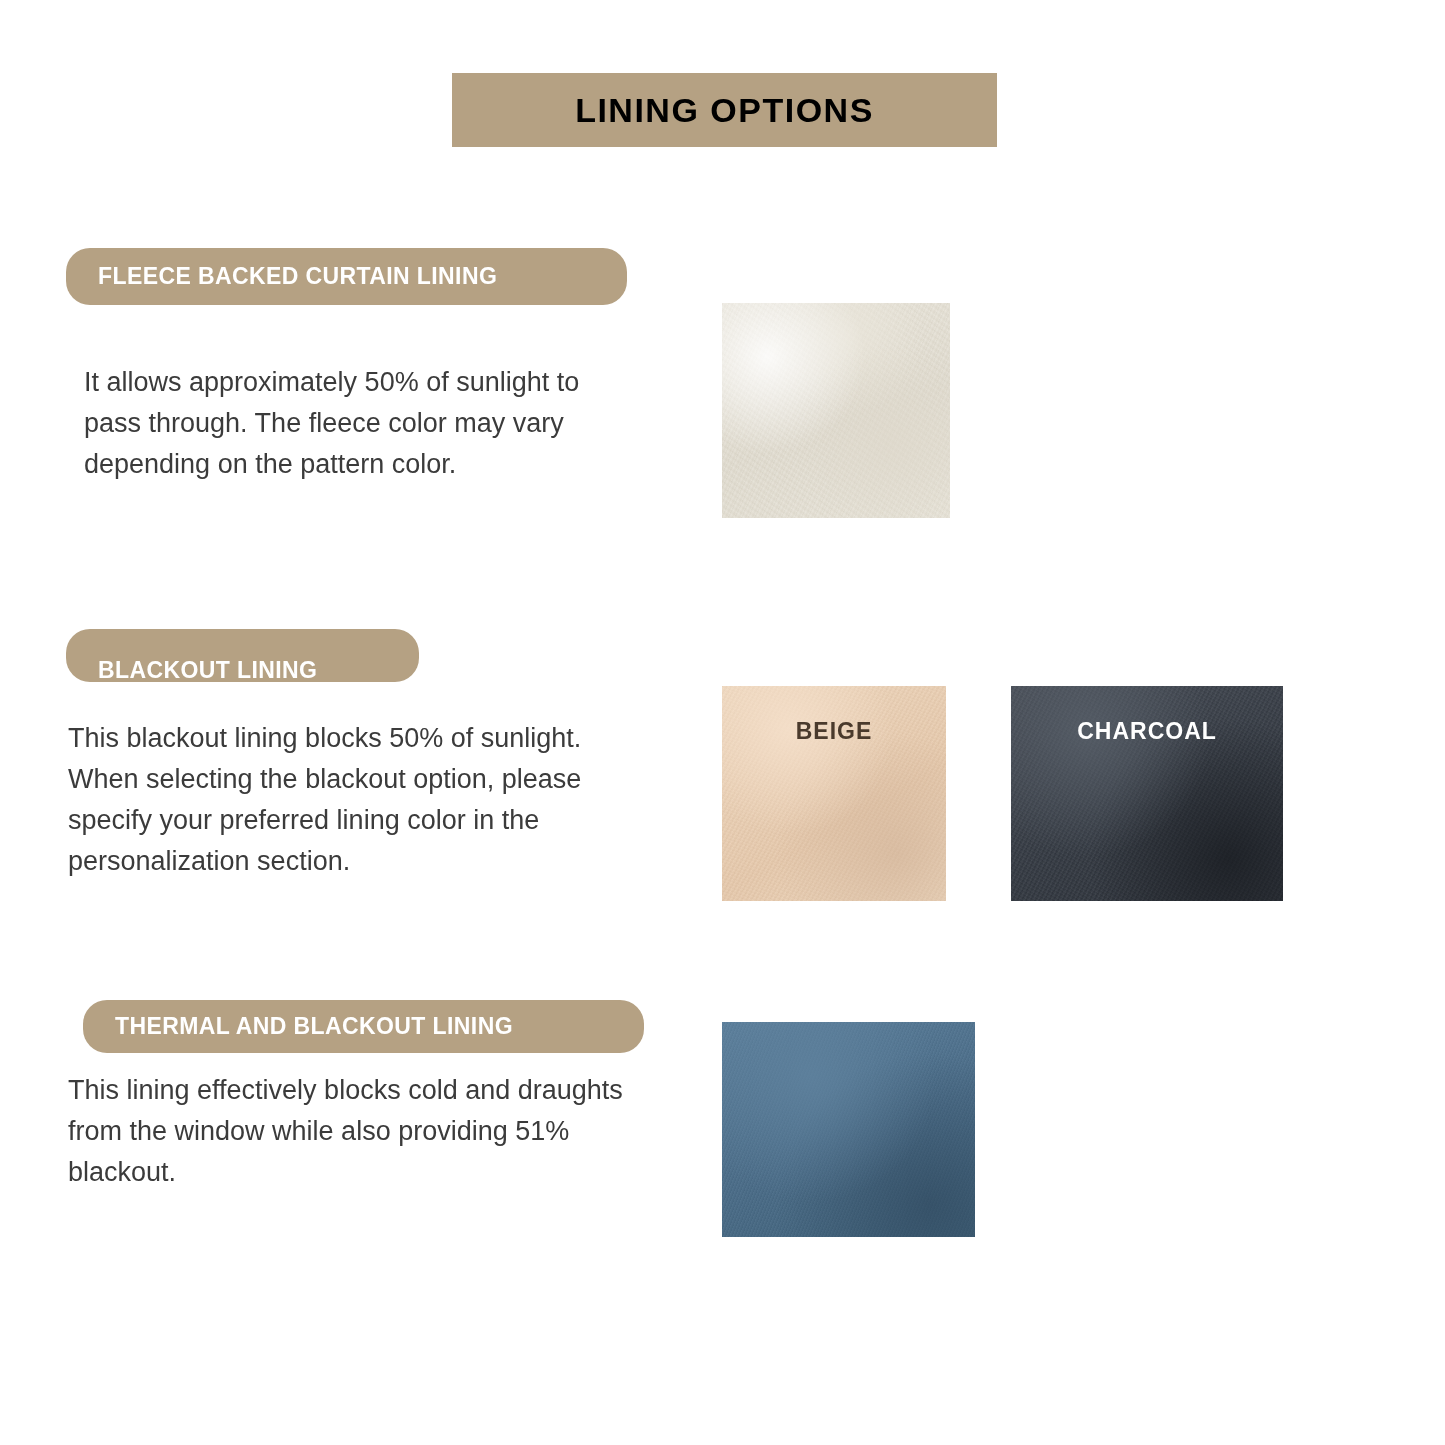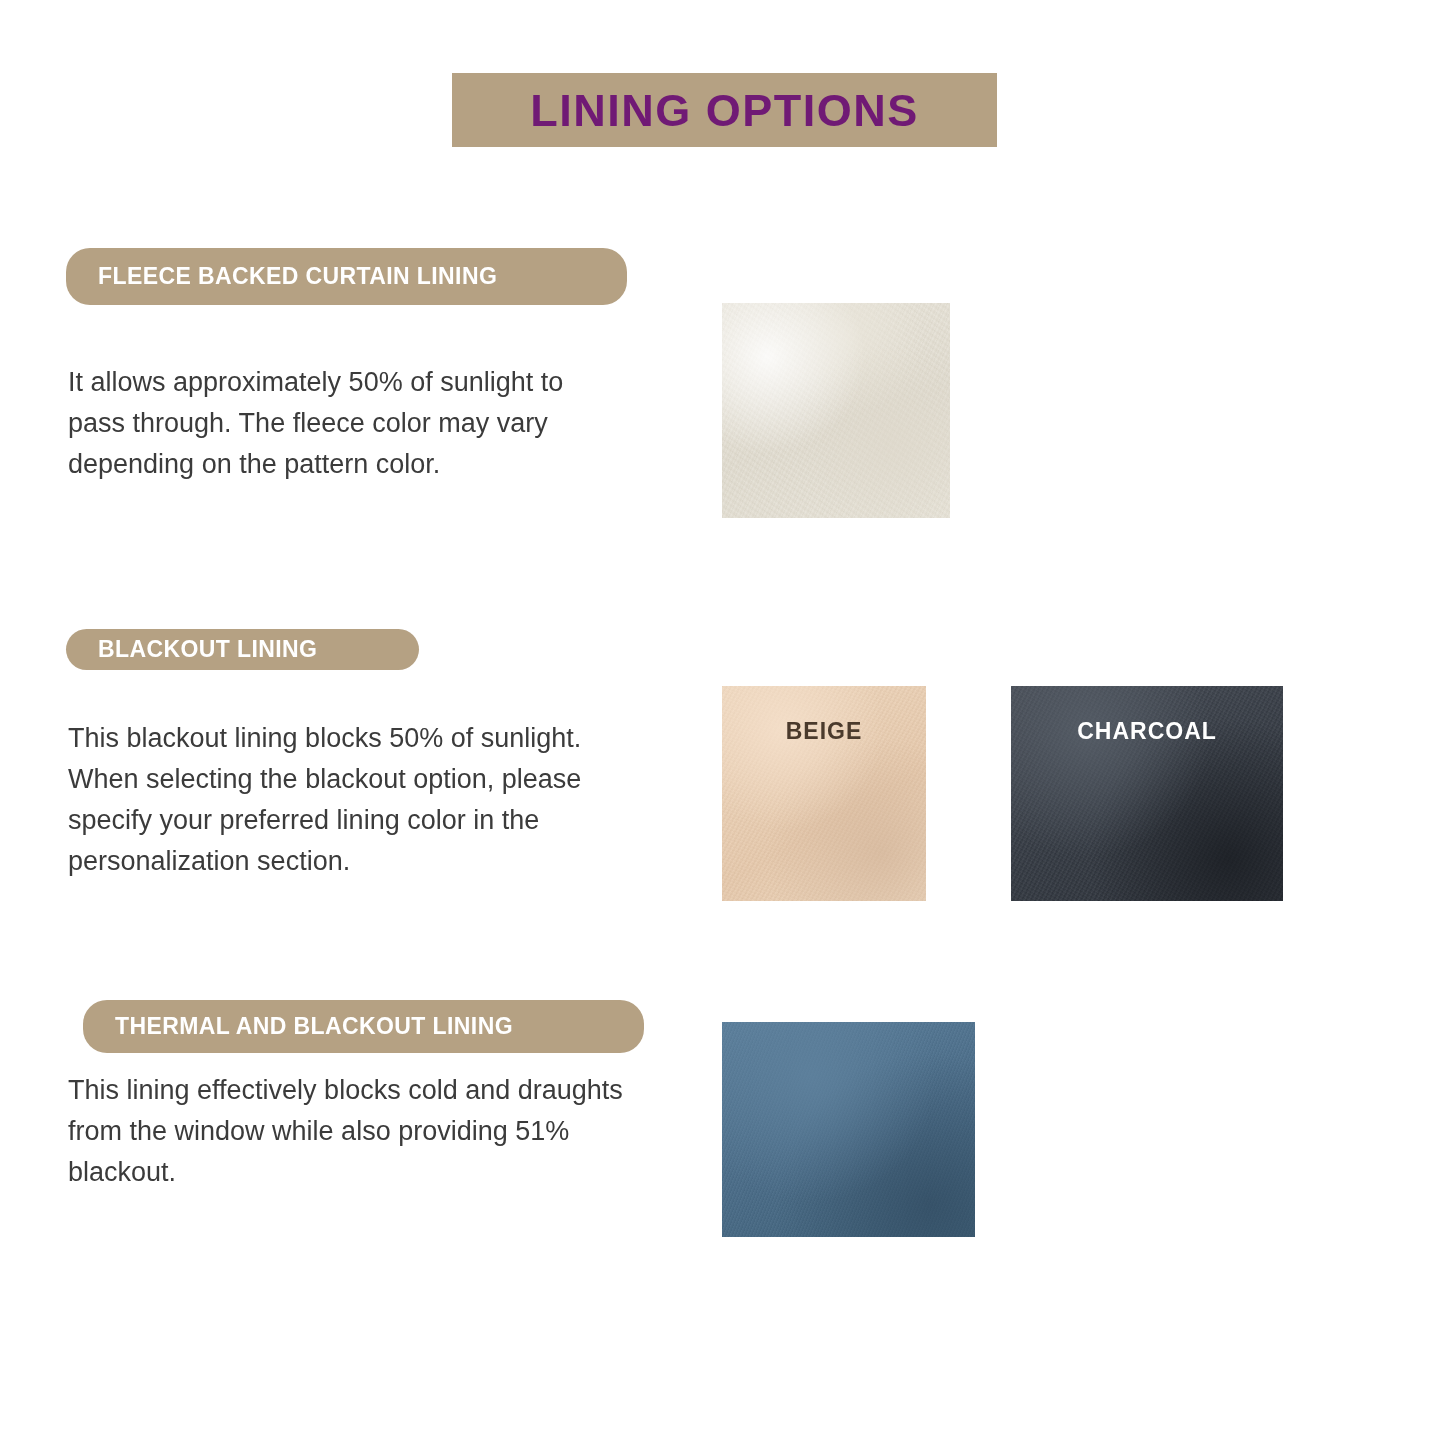--- a/index.html
+++ b/index.html
@@ -28,22 +28,22 @@
     left: 452px;
     top: 73px;
     width: 545px;
     height: 74px;
     background: #b5a183;
     display: flex;
     align-items: center;
     justify-content: center;
   }
   .title-banner .title-text {
-    color: #701a75;
-    font-size: 45px;
+    color: #000000;
+    font-size: 34px;
     font-weight: bold;
     letter-spacing: 1.5px;
     line-height: 1;
     text-align: right;
   }
 
   
   .section-banner {
     position: absolute;
     background: #b5a183;
@@ -55,32 +55,32 @@
   }
   .section-banner .section-text {
     color: #ffffff;
     font-size: 23px;
     font-weight: bold;
     letter-spacing: 0.4px;
     line-height: 1;
   }
 
   #banner-fleece { left: 66px; top: 248px; width: 561px; height: 57px; }
-  #banner-blackout { left: 66px; top: 629px; width: 353px; height: 41px; }
+  #banner-blackout { left: 66px; top: 629px; width: 353px; height: 53px; align-items: flex-end; }
   #banner-thermal { left: 66px; top: 1000px; width: 561px; height: 53px; margin-left: 17px; }
 
   
   .body-text {
     position: absolute;
     color: #3b3b3b;
     font-size: 27px;
     line-height: 41px;
     width: 560px;
   }
-  #text-fleece { left: 68px; top: 362px; width: 540px; }
+  #text-fleece { left: 84px; top: 362px; width: 540px; }
   #text-blackout { left: 68px; top: 718px; width: 560px; }
   #text-thermal { left: 68px; top: 1070px; width: 560px; }
 
   
   .swatch {
     position: absolute;
     display: flex;
     align-items: flex-start;
     justify-content: center;
     overflow: hidden;
@@ -105,21 +105,21 @@
       radial-gradient(circle at 55% 15%, rgba(234,230,219,0.8) 0%, rgba(234,230,219,0) 35%),
       repeating-linear-gradient(115deg, rgba(200,194,180,0.18) 0px, rgba(255,255,255,0.12) 2px, rgba(205,199,186,0.14) 4px, rgba(255,255,255,0.10) 6px),
       repeating-linear-gradient(35deg, rgba(190,184,170,0.12) 0px, rgba(255,255,255,0.10) 3px, rgba(198,192,178,0.10) 5px),
       linear-gradient(160deg, #e9e5da 0%, #ded9cc 55%, #e6e2d6 100%);
   }
 
   
   #swatch-beige {
     left: 722px;
     top: 686px;
-    width: 204px;
+    width: 224px;
     height: 215px;
     background:
       radial-gradient(circle at 30% 20%, rgba(245,224,203,0.85) 0%, rgba(245,224,203,0) 45%),
       radial-gradient(circle at 78% 78%, rgba(206,175,148,0.55) 0%, rgba(206,175,148,0) 50%),
       repeating-linear-gradient(120deg, rgba(200,170,142,0.16) 0px, rgba(255,240,225,0.12) 2px, rgba(205,175,148,0.12) 4px),
       repeating-linear-gradient(20deg, rgba(190,160,132,0.10) 0px, rgba(255,240,225,0.08) 3px),
       linear-gradient(150deg, #efd9c0 0%, #e4c7aa 60%, #ecd6bd 100%);
     text-align: center;
   }
   #swatch-beige .swatch-label { color: #4a3a2c; }

